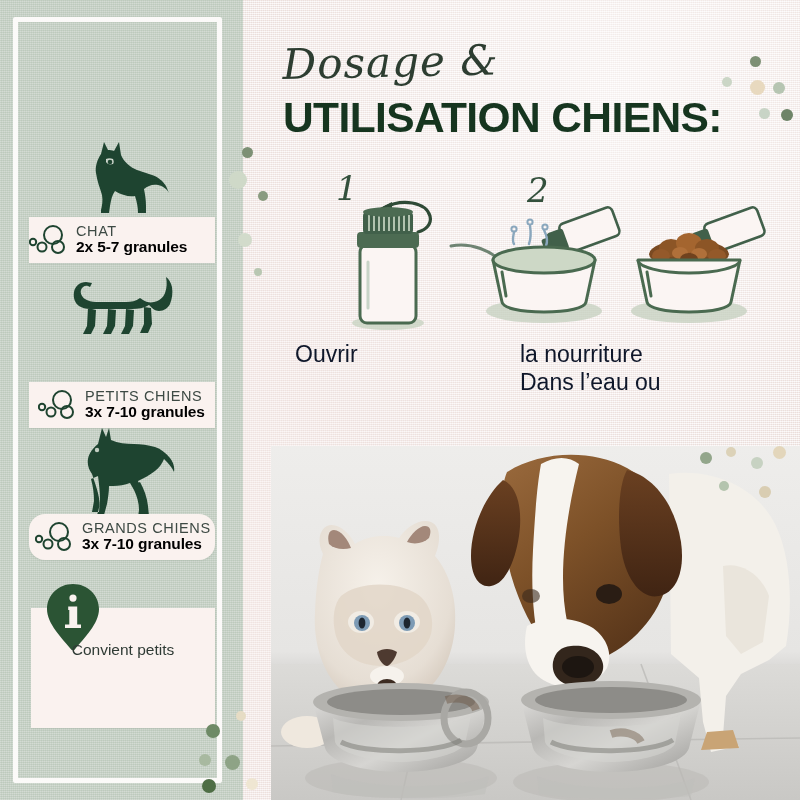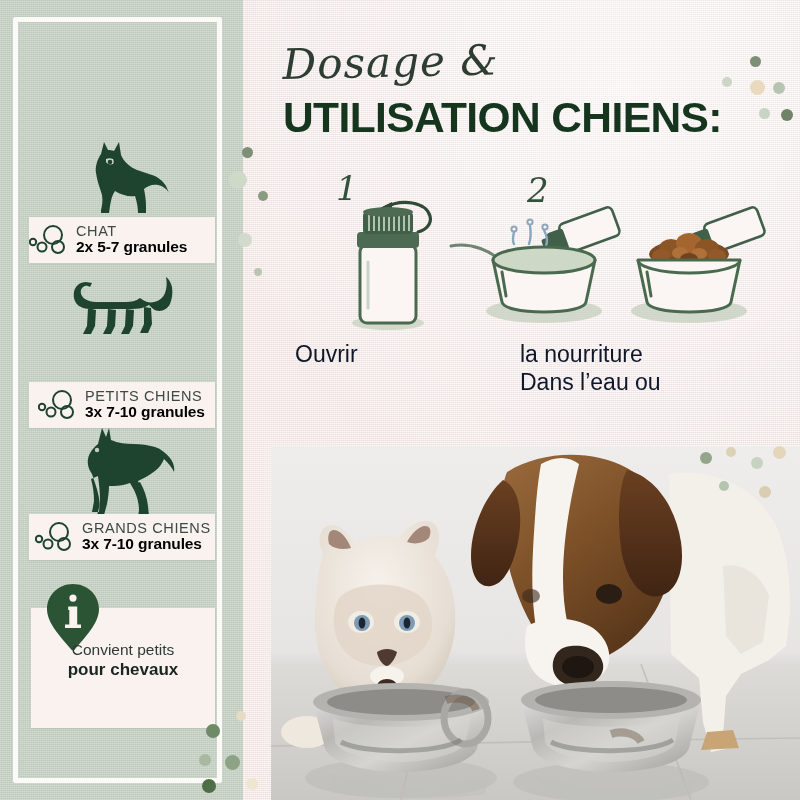--- a/index.html
+++ b/index.html
@@ -225,42 +225,41 @@
       </span>
     </div>
 
     <svg class="silhouette" style="left:78px;top:424px;" width="100" height="98" viewBox="0 0 100 98">
       <path class="sil-fill" d="M24 4 L20 20 C15 24 11 29 10 35 C9 41 11 46 14 50 L16 56 C18 62 20 68 21 74 C22 80 21 86 19 91 L26 91 L29 80 C30 74 31 68 31 62 L35 62 C41 62 47 61 52 59 L56 66 C59 72 61 79 61 86 L60 93 L67 93 L68 84 C68 77 66 70 63 64 L60 57 C66 54 72 51 77 47 C81 44 84 40 86 35 C90 39 94 43 96 48 C97 43 95 38 92 34 C88 29 83 25 77 23 C70 21 63 20 56 20 C48 20 40 19 33 16 L31 4 L28 13 Z
                M20 52 C21 60 22 68 22 76 L21 88 L14 88 L16 77 C16 70 15 62 13 55 Z
                M58 60 C61 67 63 74 64 82 L64 92 L71 92 L70 82 C69 73 66 65 62 58 Z"></path>
       <circle cx="19" cy="26" r="2.2" fill="#c3cec2"></circle>
     </svg>
 
-    <div class="dose-card" style="left:29px;top:514px;width:186px;height:46px;padding-left:6px;">
+    <div class="dose-card" style="left:29px;top:514px;width:186px;height:46px;padding-left:6px;border-radius:16px;">
       <svg class="bubbles" width="42" height="34" viewBox="0 0 42 34">
         <circle cx="24" cy="12" r="9" fill="none" stroke="#1e4430" stroke-width="2"></circle>
         <circle cx="29" cy="24" r="6" fill="none" stroke="#1e4430" stroke-width="2"></circle>
         <circle cx="13" cy="24" r="4.5" fill="none" stroke="#1e4430" stroke-width="2"></circle>
         <circle cx="4" cy="19" r="3.2" fill="none" stroke="#1e4430" stroke-width="2"></circle>
       </svg>
       <span class="dose-text">
         <span class="dose-title">GRANDS CHIENS</span>
         <span class="dose-amount">3x 7-10 granules</span>
       </span>
     </div>
 
     <div id="info-card"></div>
     <svg id="info-pin" viewBox="0 0 58 68">
       <path d="M29 1 C14.5 1 3 12.2 3 26 C3 41 18 55 27.2 66.4 C28.2 67.6 29.8 67.6 30.8 66.4 C40 55 55 41 55 26 C55 12.2 43.5 1 29 1 Z" fill="#2b5434"></path>
       <path d="M29 11.5 a3.6 3.6 0 1 1 0 7.2 a3.6 3.6 0 1 1 0 -7.2 Z" fill="#faf2ef"></path>
       <path d="M24.2 23.5 L33.2 23.5 L33.2 41.5 L37 41.5 L37 45 L21 45 L21 41.5 L25.3 41.5 L25.3 27 L24.2 27 Z" fill="#faf2ef"></path>
     </svg>
     <div id="info-text">
       <div class="info-l1">Convient petits</div>
-      <div class="info-l2">pour chevaux</div>
     </div>
   </div>
 
   <div id="headline">
     <div id="script-title">Dosage &amp;</div>
     <div id="main-title">UTILISATION CHIENS:</div>
   </div>
 
   <div class="step-num" style="left:336px;top:168px;">1</div>
 

